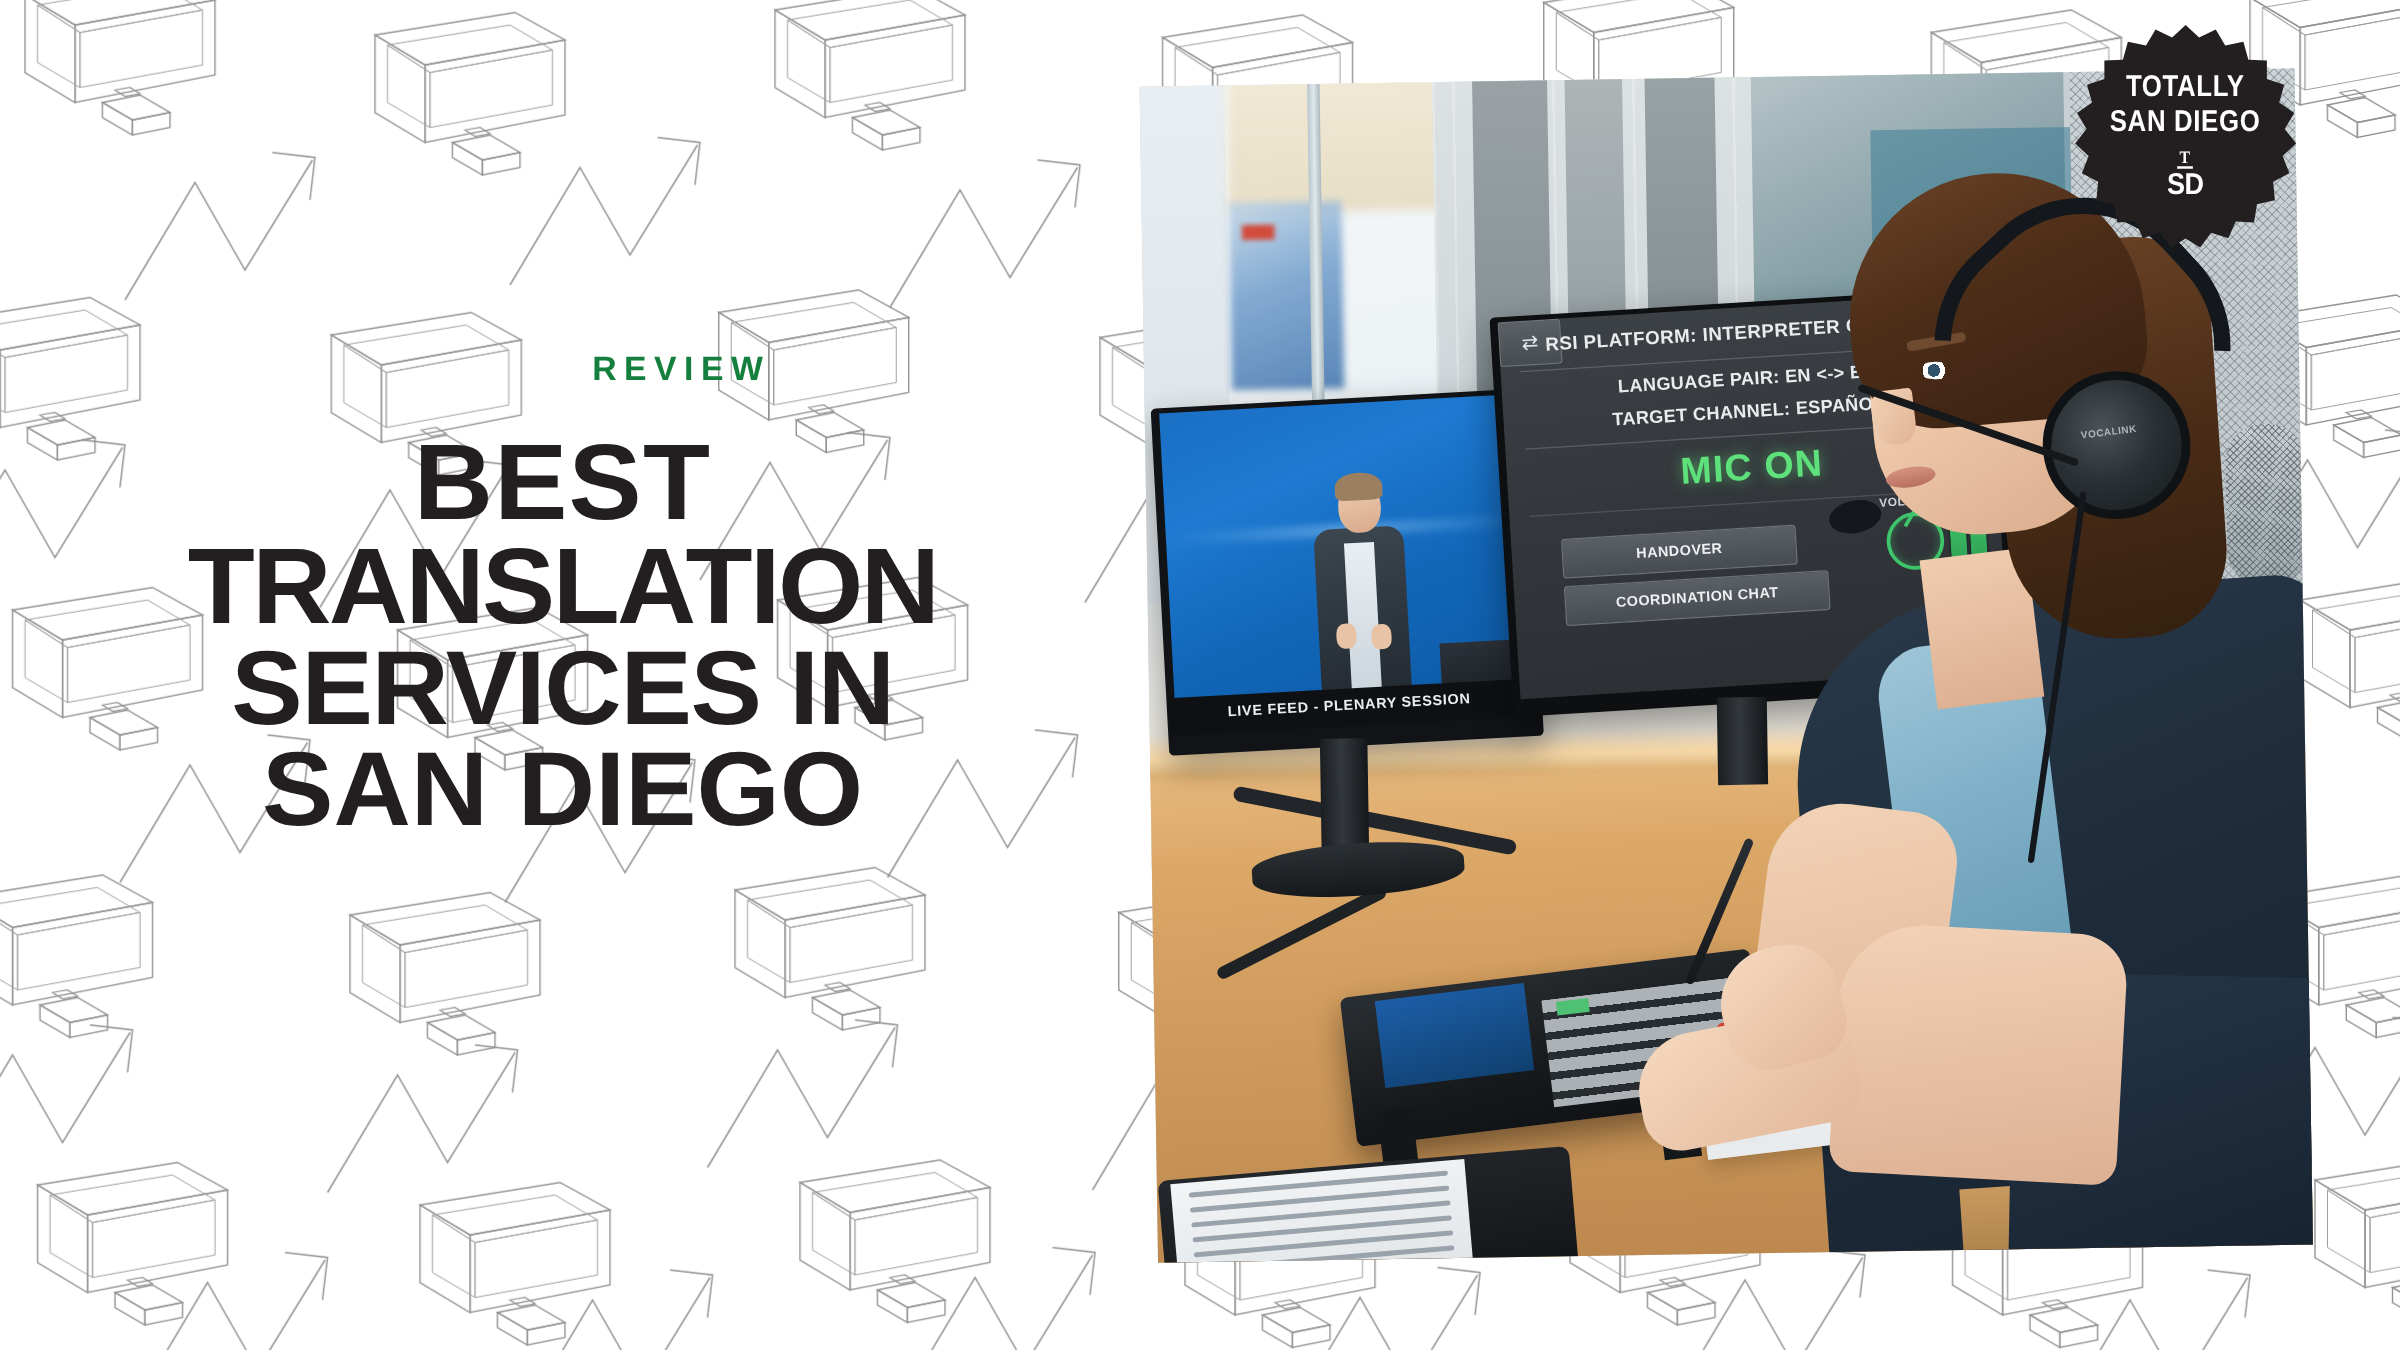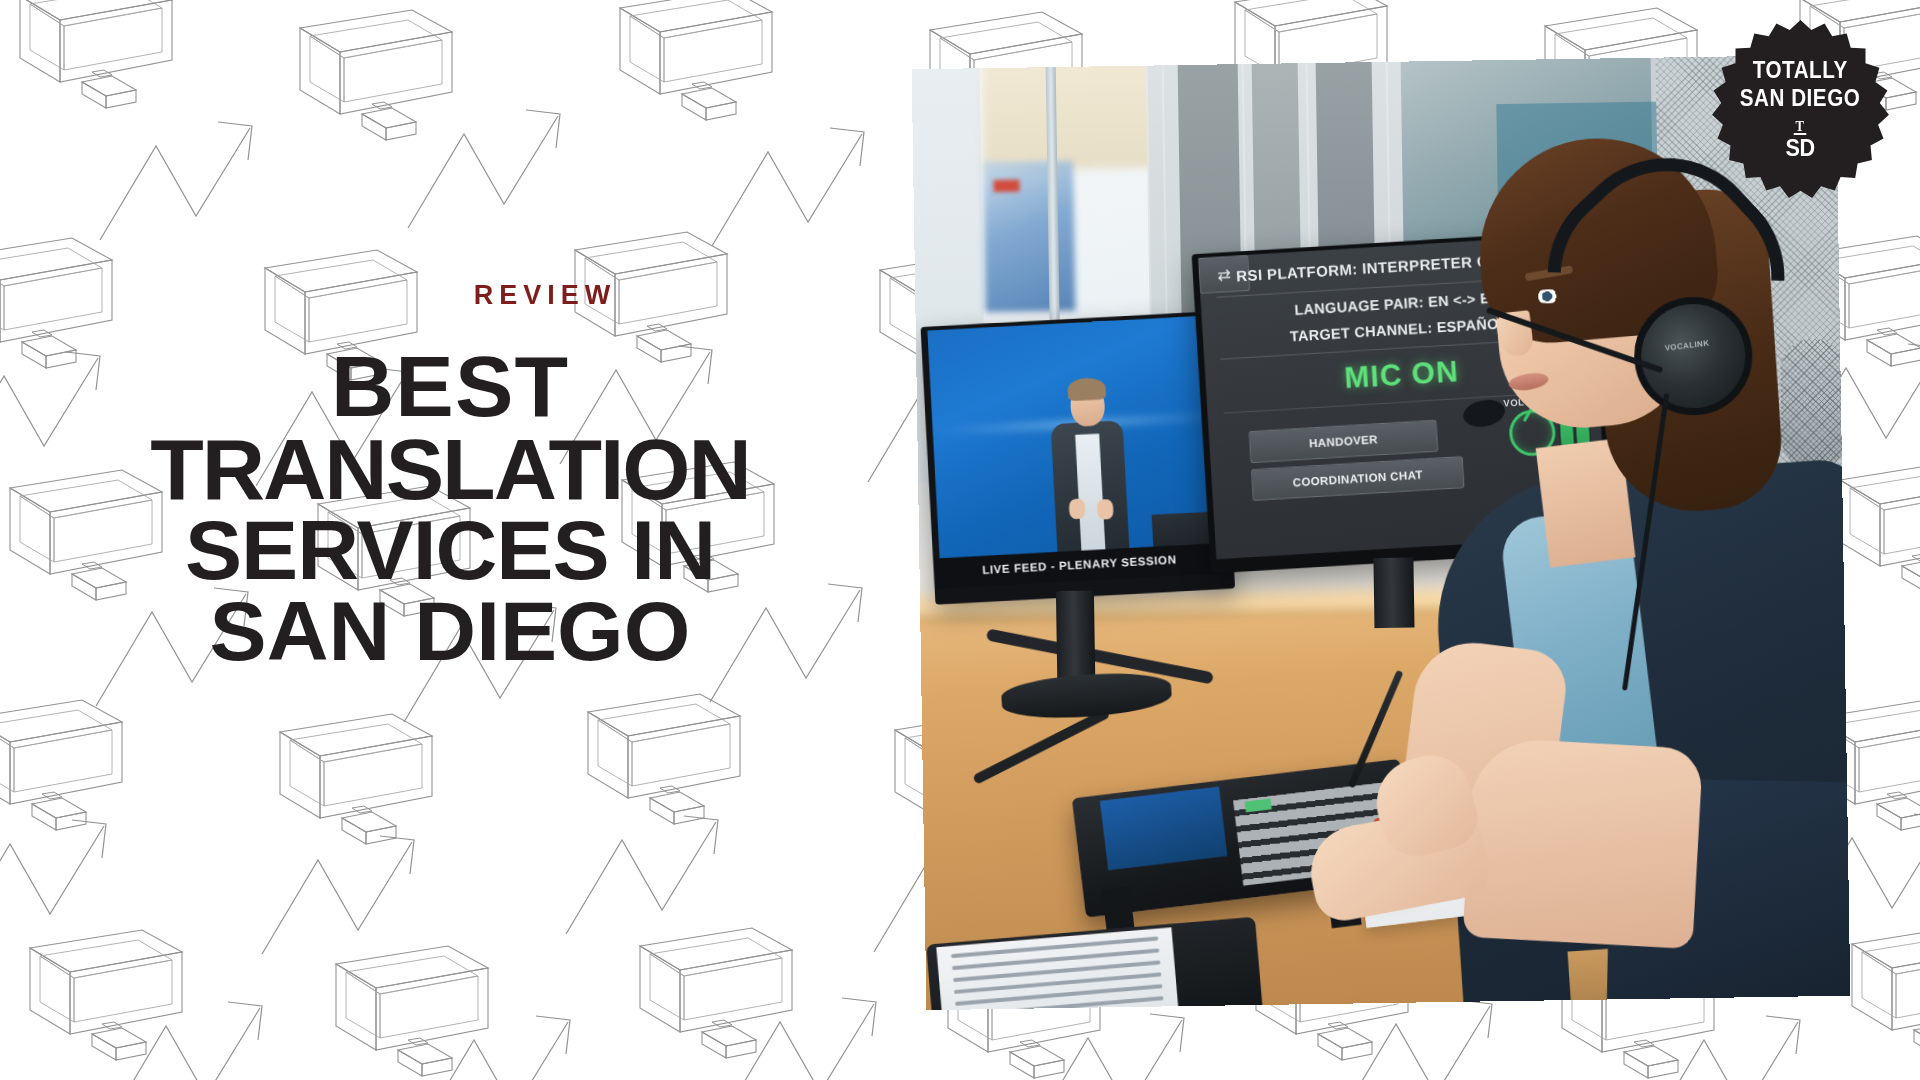--- a/index.html
+++ b/index.html
@@ -37,21 +37,21 @@
     align-items: center;
     justify-content: flex-start;
     padding-top: 282px;
     box-sizing: border-box;
   }
   #eyebrow {
     font-family: "Liberation Sans", sans-serif;
     font-size: 27px;
     font-weight: bold;
     letter-spacing: 6px;
-    color: #7f1d1d;
+    color: #15803d;
     text-transform: uppercase;
     line-height: 1;
     margin: 0 0 0 60px;
     align-self: center;
     transform: translateX(65px);
   }
   #headline {
     margin: 36px 0 0 0;
     font-family: "Liberation Sans", sans-serif;
     font-weight: bold;
@@ -571,21 +571,21 @@
   }
   #desk-right-edge {
     left: 660px; top: 900px; width: 320px; height: 90px;
     background: linear-gradient(180deg,#c99a5f,#9c7340);
     transform: rotate(-3deg);
   }
 
   
   #badge {
     position: absolute;
-    left: 1710px; top: 18px;
+    left: 1658px; top: 18px;
     width: 181px; height: 181px;
     z-index: 20;
   }
   #badge svg { display: block; }
   #badge-text {
     position: absolute;
     inset: 0;
     display: flex;
     flex-direction: column;
     align-items: center;

